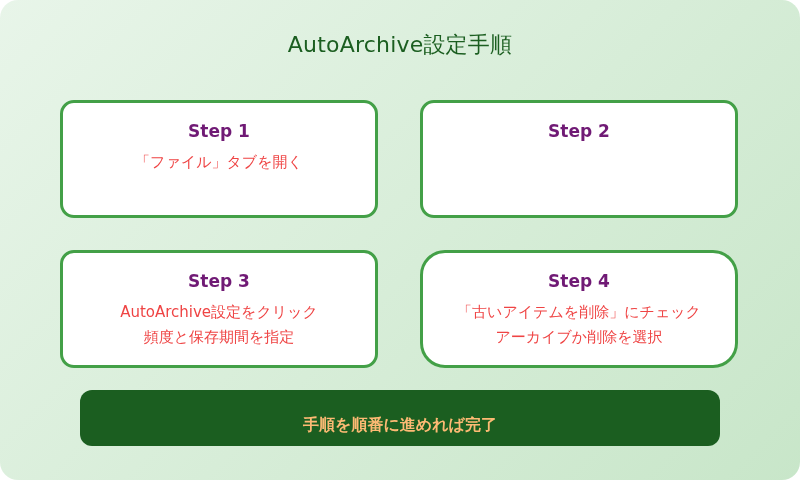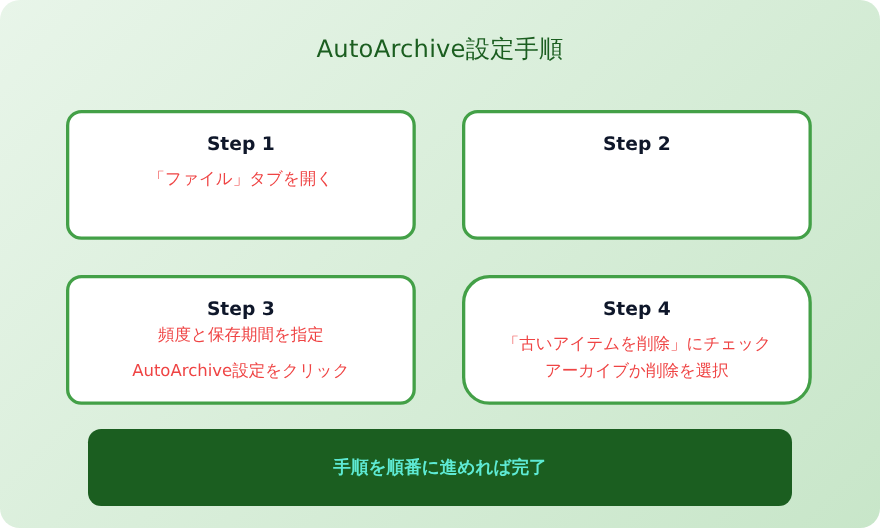--- a/index.html
+++ b/index.html
@@ -36,42 +36,42 @@
       box-sizing: border-box;
       background: #ffffff;
       border: 3px solid #43a047;
       border-radius: 14px;
       text-align: center;
     }
     .card .step {
       margin-top: 17px;
       font-size: 17px;
       font-weight: bold;
-      color: #0f172a;
+      color: #701a75;
       line-height: 22px;
     }
     .card .line {
       font-size: 15px;
       color: #ef4444;
       line-height: 25px;
     }
     .card .line.first { margin-top: 8px; }
     #card-1 { left: 60px;  top: 100px; }
     #card-2 { left: 420px; top: 100px; }
     #card-3 { left: 60px;  top: 250px; }
     #card-4 { left: 420px; top: 250px; border-radius: 25px; }
     .footer {
       position: absolute;
       left: 80px;
       top: 390px;
       width: 640px;
-      height: 70px;
+      height: 56px;
       border-radius: 12px;
       background: #1b5e20;
-      color: #5eead4;
+      color: #fdba74;
       font-size: 16px;
       font-weight: bold;
       text-align: center;
       line-height: 70px;
     }
   </style>
 </head>
 <body>
 
 <div class="canvas">
@@ -81,22 +81,22 @@
     <div class="step">Step 1</div>
     <div class="line first">「ファイル」タブを開く</div>
   </div>
 
   <div class="card" id="card-2">
     <div class="step">Step 2</div>
   </div>
 
   <div class="card" id="card-3">
     <div class="step">Step 3</div>
+    <div class="line first">AutoArchive設定をクリック</div>
     <div class="line">頻度と保存期間を指定</div>
-    <div class="line first">AutoArchive設定をクリック</div>
   </div>
 
   <div class="card" id="card-4">
     <div class="step">Step 4</div>
     <div class="line first">「古いアイテムを削除」にチェック</div>
     <div class="line">アーカイブか削除を選択</div>
   </div>
 
   <div class="footer">手順を順番に進めれば完了</div>
 </div>

